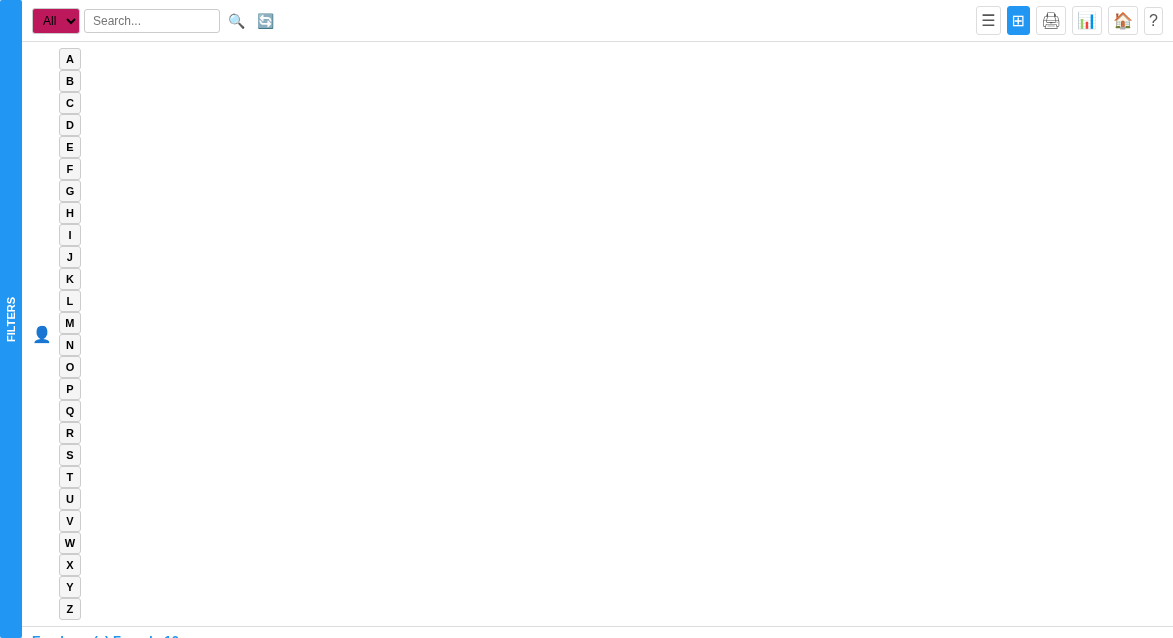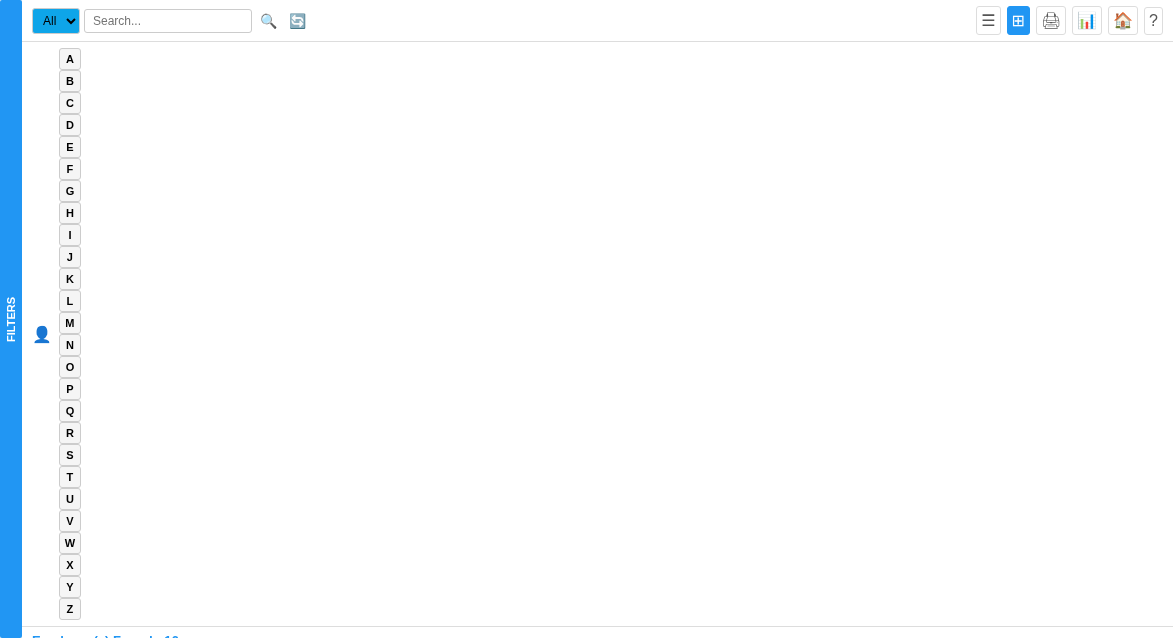--- a/index.html
+++ b/index.html
@@ -12,25 +12,25 @@
     .filters-btn {
       background: #2196F3; color: #fff; font-size: 11px; font-weight: bold;
       writing-mode: vertical-rl; text-orientation: mixed; transform: rotate(180deg);
       padding: 10px 4px; border: none; cursor: pointer; border-radius: 2px;
       position: absolute; left: 0; top: 0; height: 638px; width: 22px;
       display: flex; align-items: center; justify-content: center;
     }
     .search-area { display: flex; align-items: center; gap: 4px; }
     .search-select {
       border: 1px solid #ccc; border-radius: 3px; padding: 4px 6px;
-      font-size: 12px; background: #0ea5e9;
+      font-size: 12px; background: #be185d;
     }
     .search-input {
       border: 1px solid #ccc; border-radius: 3px; padding: 4px 8px;
-      font-size: 12px; width: 168px;
+      font-size: 12px; width: 136px;
     }
     .search-btn, .refresh-btn {
       border: none; background: none; cursor: pointer; font-size: 14px; color: #555;
       padding: 4px;
     }
     .toolbar-right { margin-left: auto; display: flex; gap: 6px; align-items: center; }
     .toolbar-icon {
       font-size: 16px; color: #555; cursor: pointer; padding: 4px;
       border: 1px solid #ddd; border-radius: 3px; background: #fff;
     }

